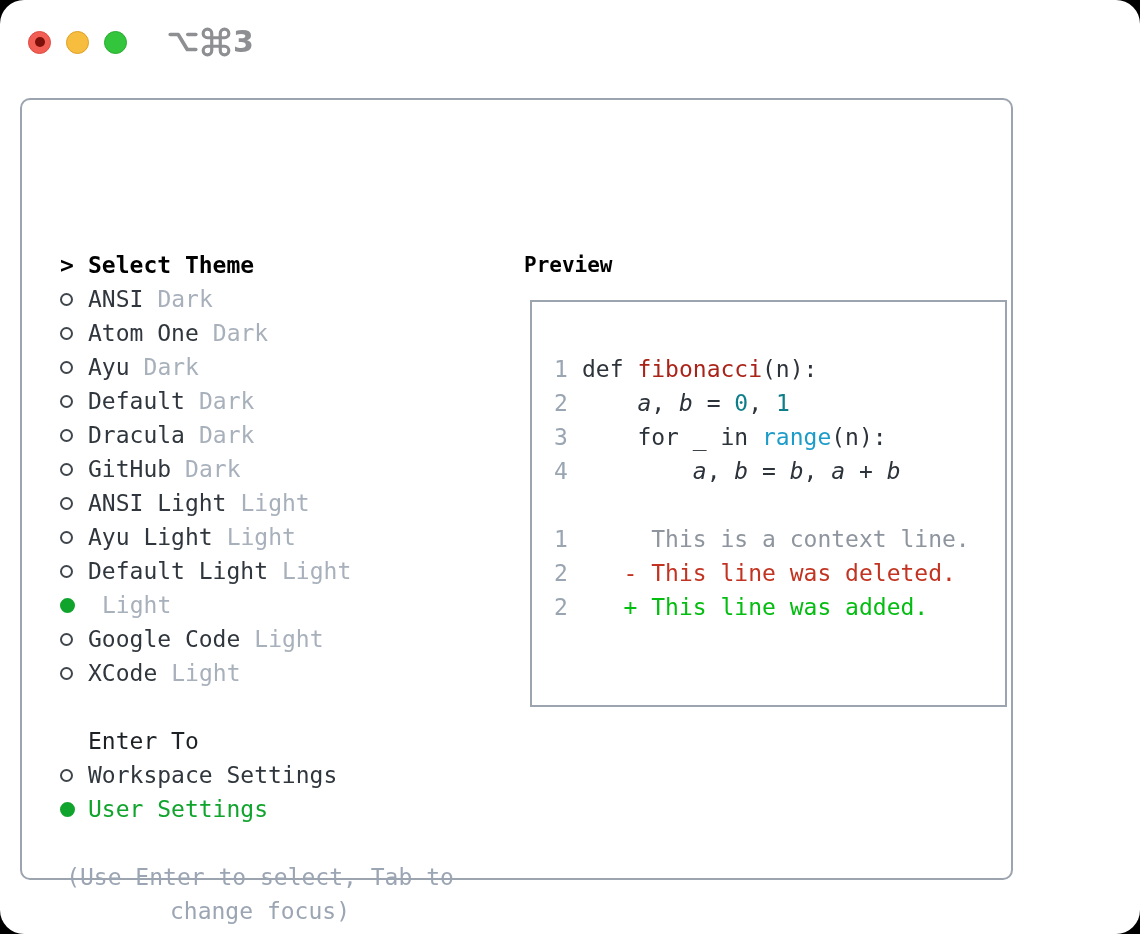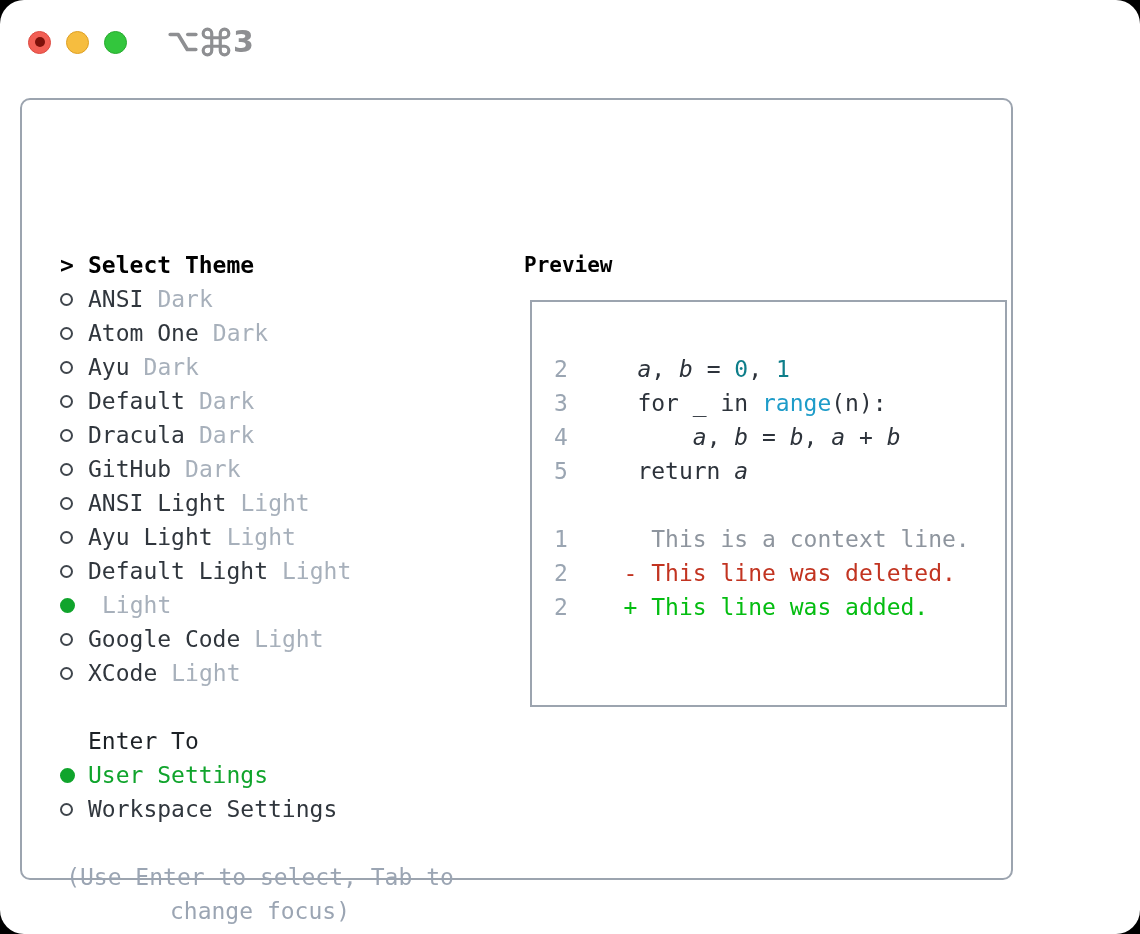--- a/index.html
+++ b/index.html
@@ -199,46 +199,46 @@
         </div>
 
       <div class="spacer"></div>
 
       <div class="row apply-header">
         <span class="marker"></span>
         <span class="label">Enter To</span>
       </div>
 
       <div id="apply-list">
+          <div class="row">
+            <span class="marker">
+              <span class="dot"></span>
+            </span>
+            <span class="name">Workspace Settings</span>
+          </div>
           <div class="row selected">
             <span class="marker">
               <span class="dot filled"></span>
             </span>
             <span class="name">User Settings</span>
-          </div>
-          <div class="row">
-            <span class="marker">
-              <span class="dot"></span>
-            </span>
-            <span class="name">Workspace Settings</span>
           </div>
         </div>
 
       <div class="spacer"></div>
 
       <div class="hint">(Use Enter to select, Tab to change focus)</div>
     </div>
 
     <div class="preview-title">Preview</div>
     <div class="preview-box">
       <div class="code" id="code-lines">
+          <div class="code-line"><span class="ln">1</span><span class="seg-plain">def </span><span class="seg-func">fibonacci</span><span class="seg-plain">(n):</span></div>
           <div class="code-line"><span class="ln">2</span><span class="seg-plain">    </span><span class="seg-var">a</span><span class="seg-plain">, </span><span class="seg-var">b</span><span class="seg-plain"> = </span><span class="seg-num">0</span><span class="seg-plain">, </span><span class="seg-num">1</span></div>
           <div class="code-line"><span class="ln">3</span><span class="seg-plain">    for _ in </span><span class="seg-builtin">range</span><span class="seg-plain">(n):</span></div>
           <div class="code-line"><span class="ln">4</span><span class="seg-plain">        </span><span class="seg-var">a</span><span class="seg-plain">, </span><span class="seg-var">b</span><span class="seg-plain"> = </span><span class="seg-var">b</span><span class="seg-plain">, </span><span class="seg-var">a</span><span class="seg-plain"> + </span><span class="seg-var">b</span></div>
-          <div class="code-line"><span class="ln">5</span><span class="seg-plain">    return </span><span class="seg-var">a</span></div>
           <div class="code-line"><span class="ln"></span></div>
           <div class="code-line"><span class="ln">1</span><span class="seg-context">     This is a context line.</span></div>
           <div class="code-line"><span class="ln">2</span><span class="seg-deleted">   - This line was deleted.</span></div>
           <div class="code-line"><span class="ln">2</span><span class="seg-added">   + This line was added.</span></div>
         </div>
     </div>
 
   </div>
 </div>
 

